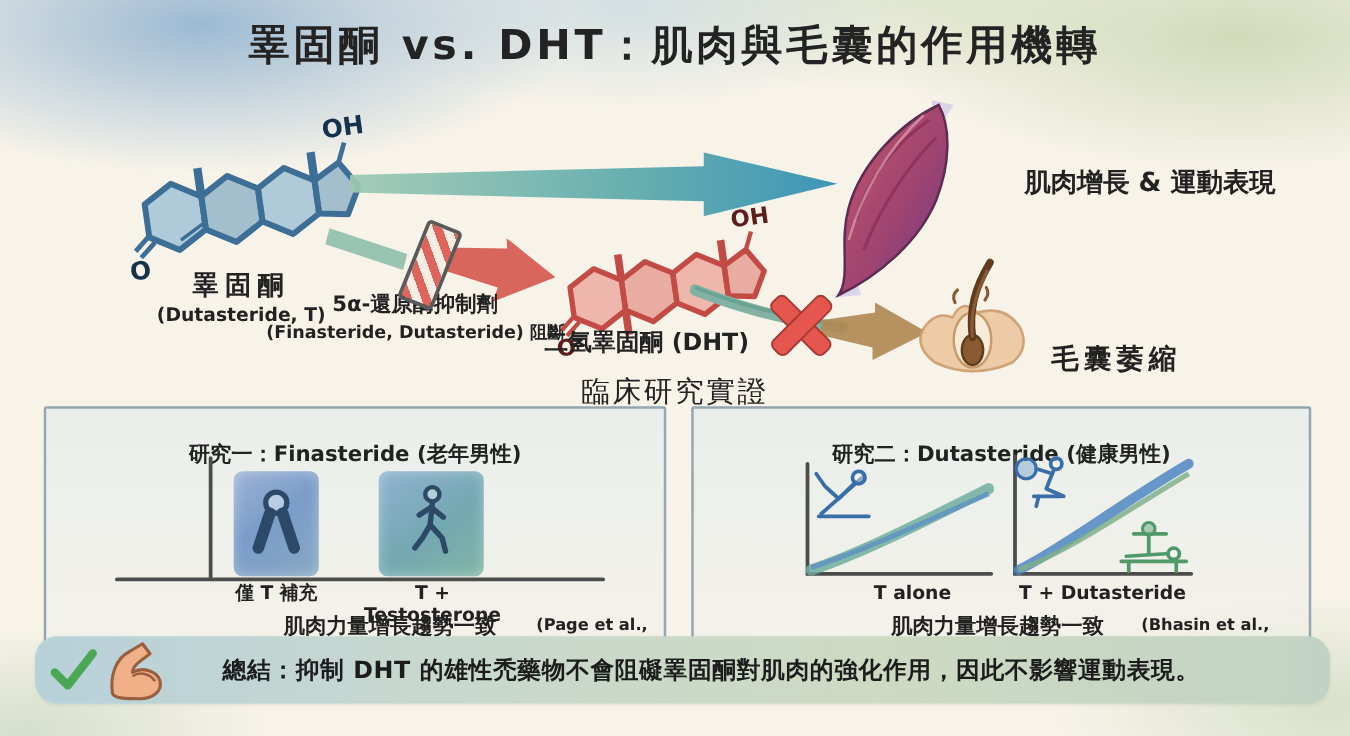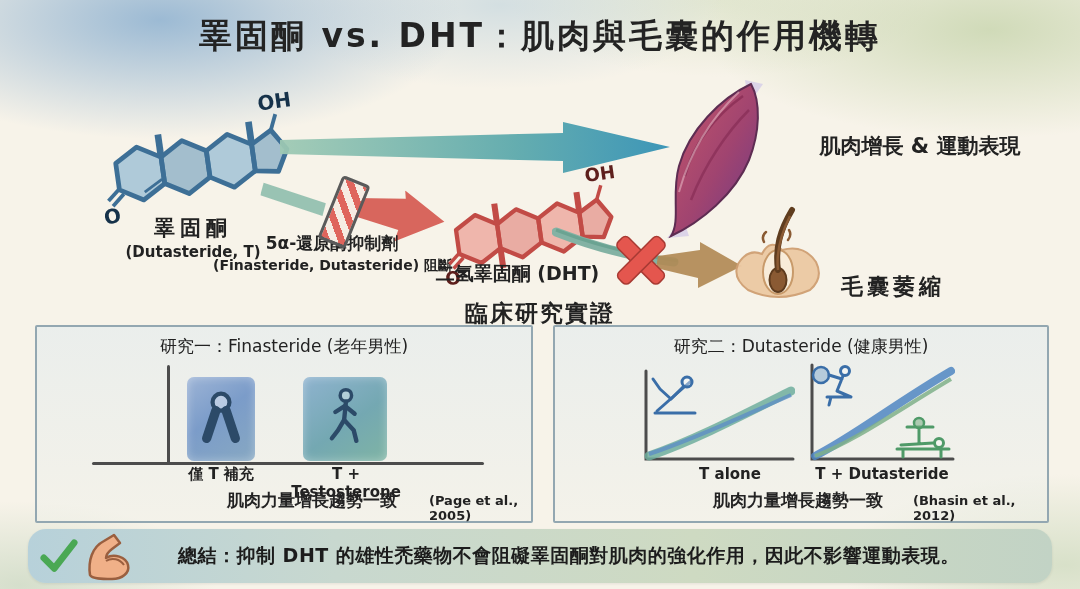--- a/index.html
+++ b/index.html
@@ -17,38 +17,38 @@
   .ctr{text-align:center;}
   .title{top:14px;left:0;width:100%;font-size:33px;font-weight:800;letter-spacing:3px;color:#232323;}
   .t-name{left:118px;top:214px;width:150px;font-size:21px;font-weight:800;letter-spacing:5px;}
   .t-sub{left:103px;top:243px;width:180px;font-size:15px;font-weight:700;}
   .musc1{left:784px;top:132px;width:272px;font-size:21px;font-weight:800;}
   .musc2{left:784px;top:166px;width:272px;font-size:18px;font-weight:700;}
   .inh1{left:222px;top:232px;width:220px;font-size:17px;font-weight:800;}
   .inh2{left:200px;top:257px;width:265px;font-size:14px;font-weight:700;}
   .dht-name{left:420px;top:261px;width:195px;font-size:19px;font-weight:800;}
   .fol-label{left:818px;top:244px;width:150px;font-size:22px;font-weight:800;letter-spacing:4px;margin-top:28px;}
-  .heading{top:298px;left:0;width:100%;font-size:23px;font-weight:700;letter-spacing:2px;z-index:5;}
+  .heading{top:298px;left:0;width:100%;font-size:23px;font-weight:400;letter-spacing:2px;z-index:5;}
   .card{top:325px;height:194px;border:2px solid #93a7b1;border-radius:2px;
         background:linear-gradient(180deg, rgba(224,234,238,.55), rgba(240,241,234,.5));}
   .card1{left:35px;width:494px;}
   .card2{left:553px;width:492px;}
-  .card-title{top:8px;left:0;width:100%;font-size:17px;font-weight:400;}
+  .card-title{top:25px;left:0;width:100%;font-size:17px;font-weight:700;}
   .axis-v{width:3px;background:#4c4c4c;border-radius:2px;}
   .axis-h{height:3px;background:#4c4c4c;border-radius:2px;}
   .tile{top:50px;height:84px;border-radius:7px;box-shadow:inset 0 0 10px rgba(255,255,255,.35);
         display:flex;align-items:center;justify-content:center;}
   .tile1{left:150px;width:68px;background:linear-gradient(145deg,#9db4d6 0%,#7b9cc9 45%,#87a8c2 100%);}
   .tile2{left:266px;width:84px;background:linear-gradient(145deg,#8fb3cf 0%,#74a8b2 55%,#7fb4a4 100%);}
   .bar-label{top:138px;font-size:15px;font-weight:700;}
   .caption{top:162px;font-size:17px;font-weight:800;}
   .citation{top:166px;font-size:13px;font-weight:600;}
-  .summary-bar{left:28px;top:529px;width:1024px;height:54px;border-radius:18px;
+  .summary-bar{left:28px;top:509px;width:1024px;height:54px;border-radius:18px;
       background:linear-gradient(90deg,#b7d1da 0%,#c8d8cf 30%,#cedac2 65%,#c2d3c5 100%);
-      box-shadow:0 1px 3px rgba(0,0,0,.08);}
+      box-shadow:0 1px 3px rgba(0,0,0,.08);padding-left:12px;}
   .summary-text{left:150px;top:0;height:54px;width:860px;display:flex;align-items:center;
       font-size:19px;font-weight:700;color:#1c1c1c;letter-spacing:.5px;}
   .rot6{transform:rotate(6deg);} .rot10{transform:rotate(10deg);}
   .blocker{left:329px;top:178px;width:24px;height:62px;border:3px solid #5a5a5a;border-radius:4px;
       transform:rotate(22deg);z-index:3;
       background:repeating-linear-gradient(48deg,#df655c 0 7px,#f6ece2 7px 14px);}
 </style>
 </head>
 <body>
 

